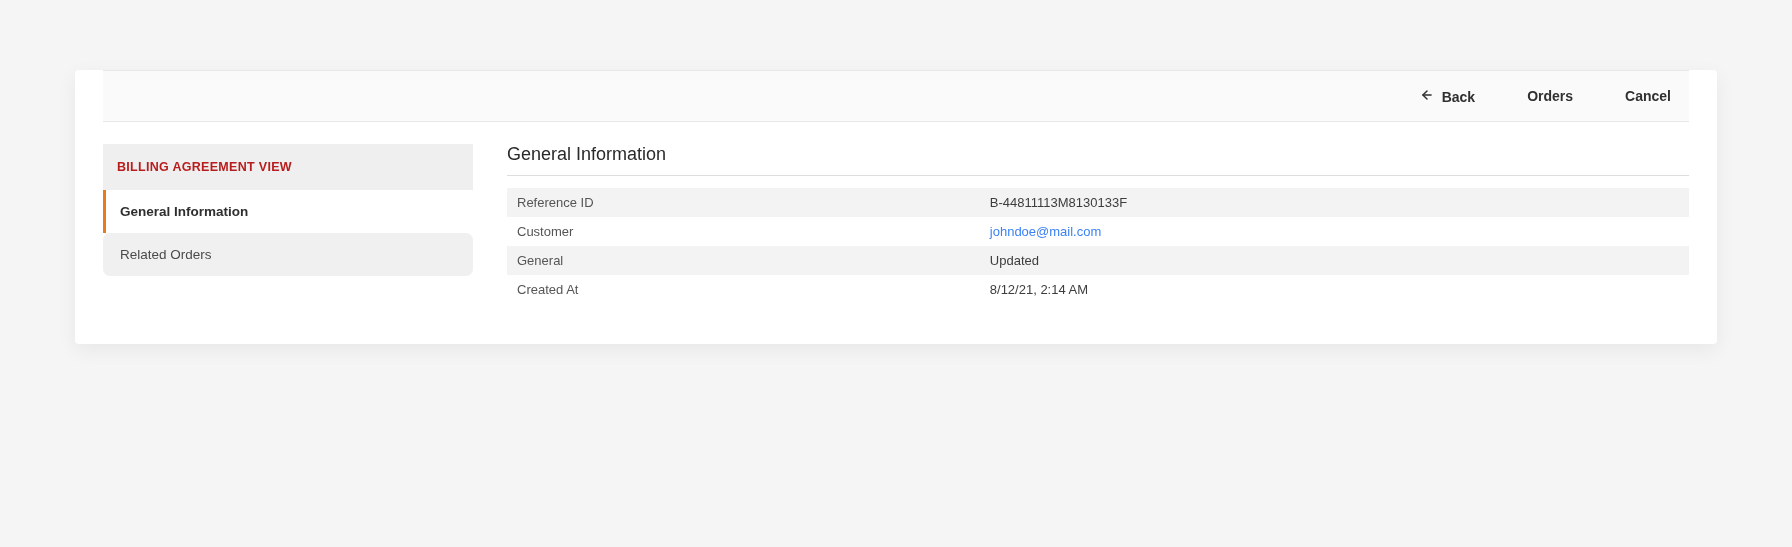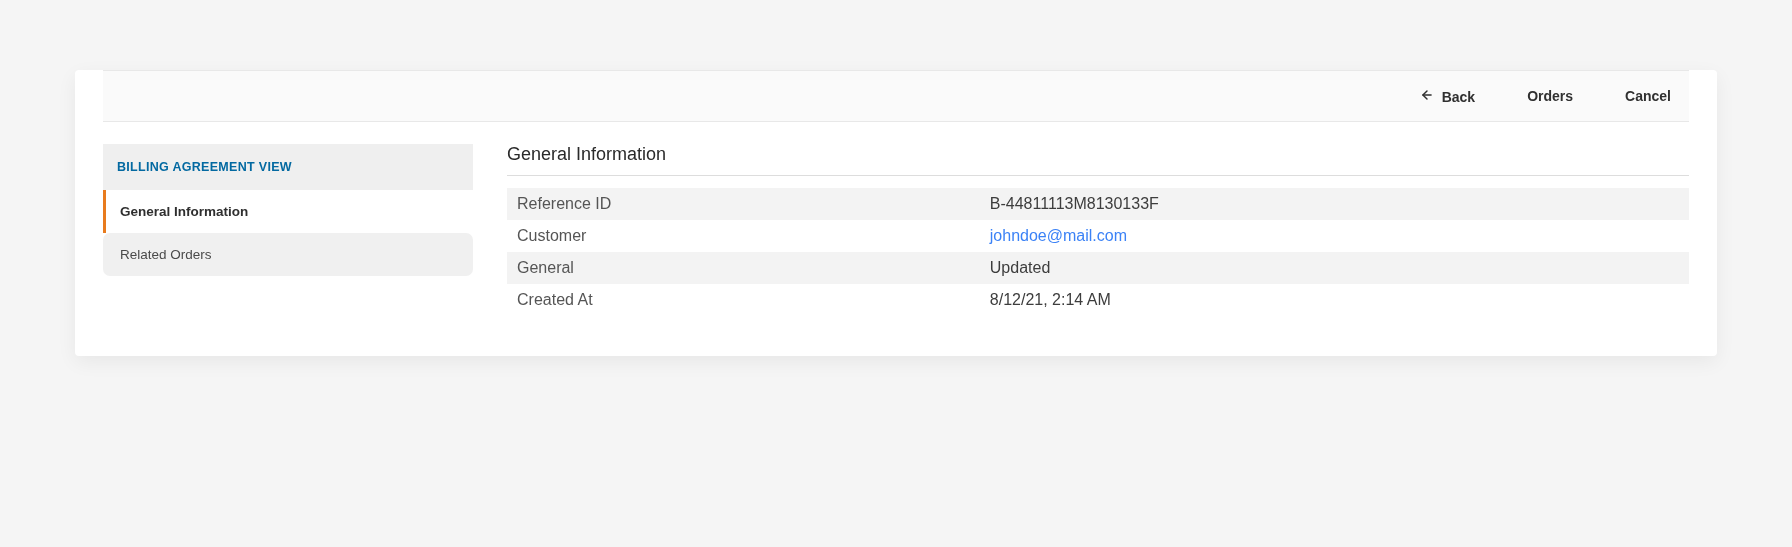--- a/index.html
+++ b/index.html
@@ -49,21 +49,21 @@
     gap: 34px;
   }
   .sidebar {
     width: 370px;
     flex: none;
   }
   .sidebar-header {
     background: #efefef;
     font-size: 12.5px;
     font-weight: 700;
-    color: #0369a1;
+    color: #b91c1c;
     padding: 16px 14px;
     letter-spacing: 0.3px;
   }
   .sidebar-item {
     font-size: 13.5px;
     padding: 14px 14px;
     cursor: pointer;
     color: #4a4a4a;
     border-left: 3px solid transparent;
   }
@@ -86,21 +86,21 @@
     font-size: 18px;
     font-weight: 400;
     color: #2a2a2a;
     border-bottom: 1px solid #ddd;
     padding-bottom: 10px;
     margin-bottom: 12px;
   }
   table.data {
     width: 100%;
     border-collapse: collapse;
-    font-size: 16px;
+    font-size: 13px;
     color: #3d3d3d;
   }
   table.data tr:nth-child(odd) td { background: #f3f3f3; }
   table.data tr:nth-child(even) td { background: #fff; }
   table.data td {
     padding: 7px 10px;
     vertical-align: middle;
   }
   table.data td.label { width: 40%; color: #555; }
   a.link { color: #3b82f6; text-decoration: none; cursor: pointer; }

